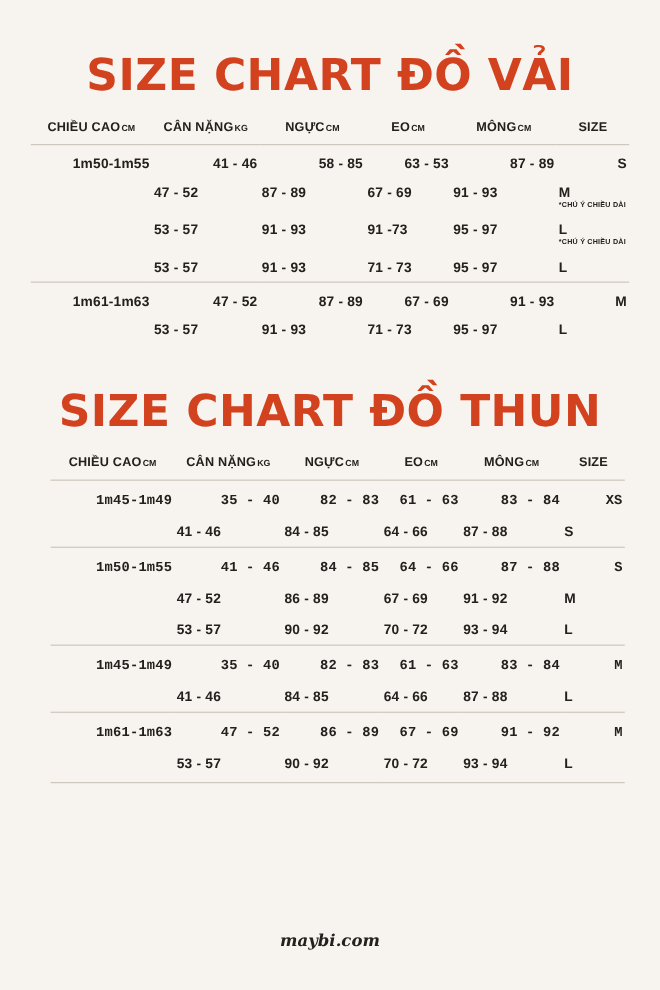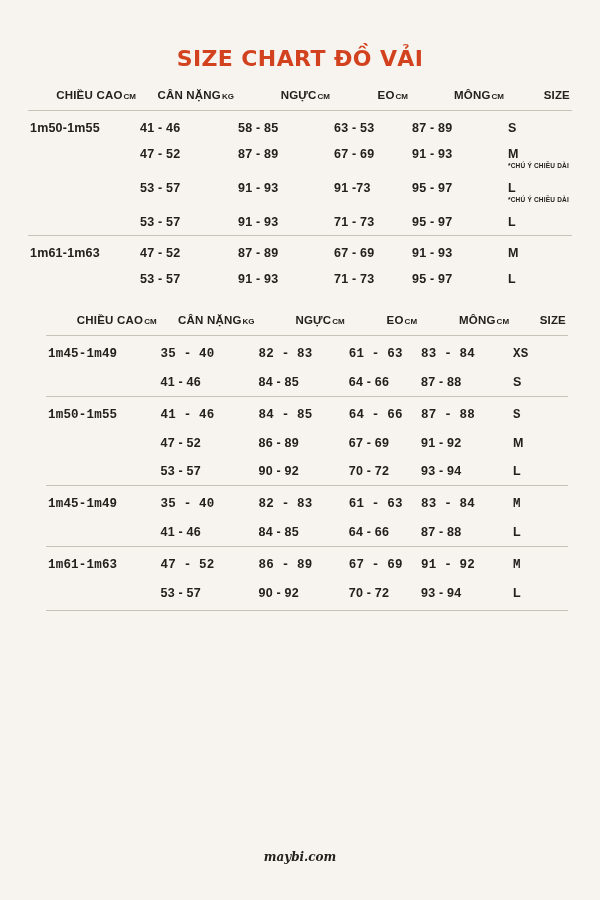--- a/index.html
+++ b/index.html
@@ -18,37 +18,37 @@
   .page {
     width: 600px;
     height: 900px;
     box-sizing: border-box;
     padding: 0 28px;
     position: relative;
   }
   .chart-title {
     text-align: center;
     color: #d2421f;
-    font-size: 22px;
+    font-size: 40px;
     font-weight: bold;
     letter-spacing: 0.4px;
     font-family: "DejaVu Sans", sans-serif;
   }
   #title-1 { padding-top: 46px; }
   #title-2 { padding-top: 34px; }
 
   table {
     width: 100%;
     border-collapse: collapse;
     margin-top: 14px;
   }
   th {
     font-size: 11.5px;
     font-weight: bold;
-    text-align: right;
+    text-align: center;
     padding: 4px 2px 9px 2px;
     letter-spacing: 0.2px;
     white-space: nowrap;
     color: #23201d;
   }
   th .unit {
     font-size: 8px;
     font-weight: bold;
     letter-spacing: 0;
     vertical-align: baseline;
@@ -58,20 +58,21 @@
     font-size: 12.5px;
     font-weight: bold;
     padding: 6px 2px;
     letter-spacing: 0.2px;
     white-space: nowrap;
     vertical-align: top;
   }
   tr.grp-start > td {
     border-top: 1px solid #c9c2b8;
     padding-top: 10px;
+    text-align: right;
   }
   tbody tr:last-child > td {
     padding-bottom: 10px;
   }
   table.last-bordered {
     border-bottom: 1px solid #c9c2b8;
   }
   .note {
     display: block;
     font-size: 6.5px;
@@ -99,21 +100,21 @@
   .t2 { margin-left: 18px; width: calc(100% - 22px); }
   .t2 td { padding-top: 7px; padding-bottom: 7px; }
   .t2 tr.grp-start > td { padding-top: 11px; font-family: Liberation Mono, monospace; }
 
   .footer {
     position: absolute;
     left: 0;
     right: 0;
     bottom: 36px;
     text-align: center;
-    font-size: 12px;
+    font-size: 15px;
     font-weight: bold;
     font-style: italic;
     font-family: "DejaVu Serif", serif;
     color: #23201d;
   }
 </style>
 </head>
 <body>
 
 <div class="page">
@@ -184,20 +185,21 @@
           <td></td>
           <td>53 - 57</td>
           <td>91 - 93</td>
           <td>71 - 73</td>
           <td>95 - 97</td>
           <td class="cell-size"><span>L</span></td>
         </tr>
       </tbody>
   </table>
 
+  <div class="chart-title" id="title-2">SIZE CHART ĐỒ THUN</div>
 
   <table class="t2 last-bordered" id="table-2">
     <colgroup>
       <col class="c0">
         <col class="c1">
         <col class="c2">
         <col class="c3">
         <col class="c4">
         <col class="c5">
     </colgroup>

